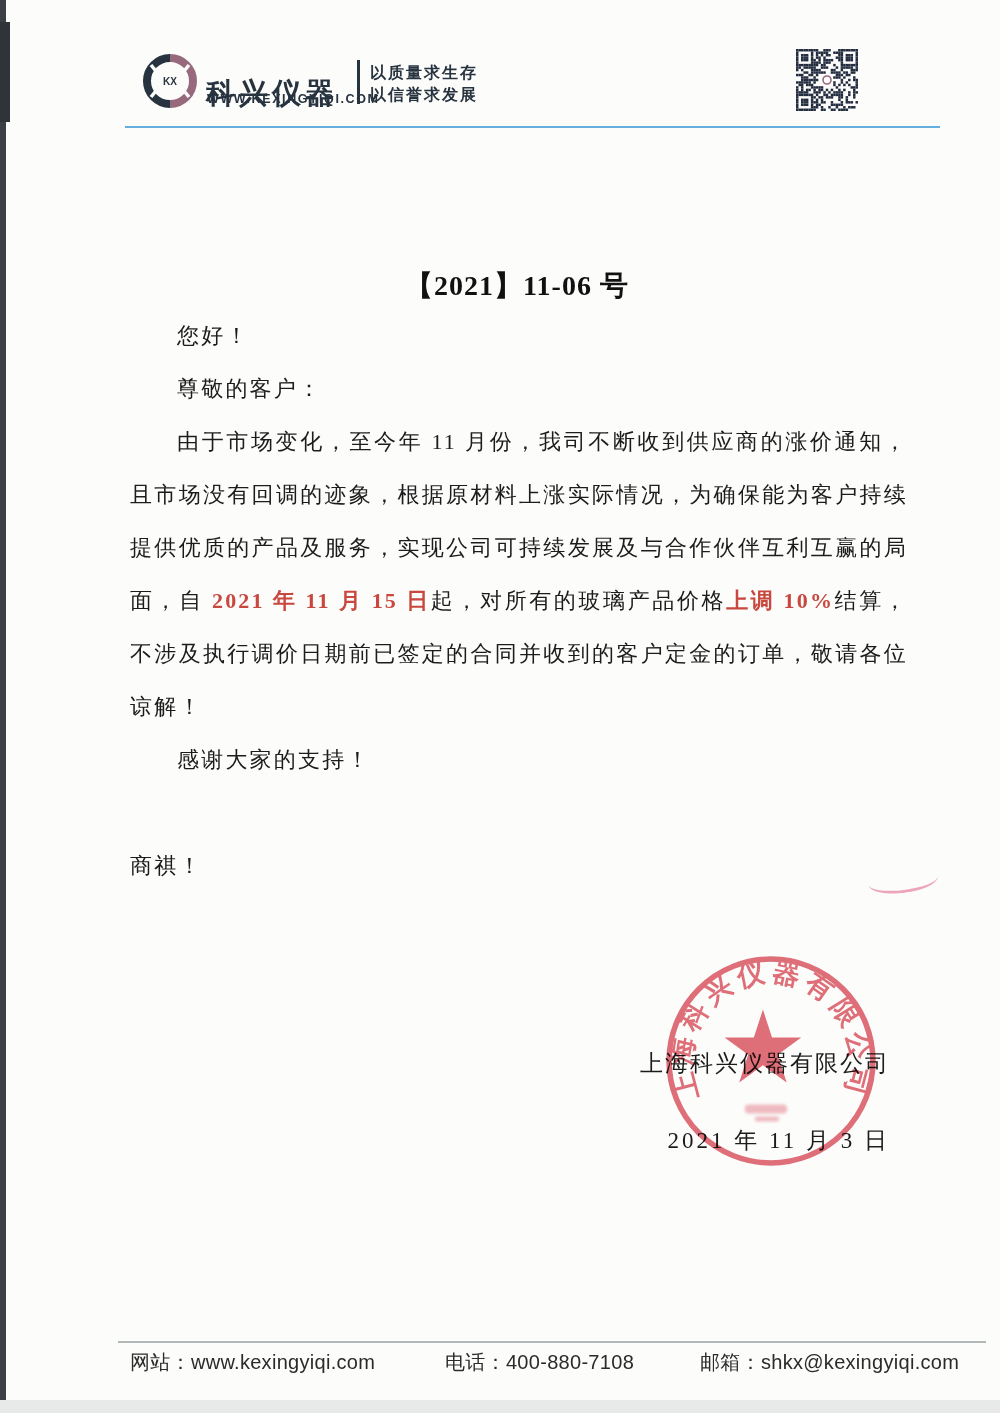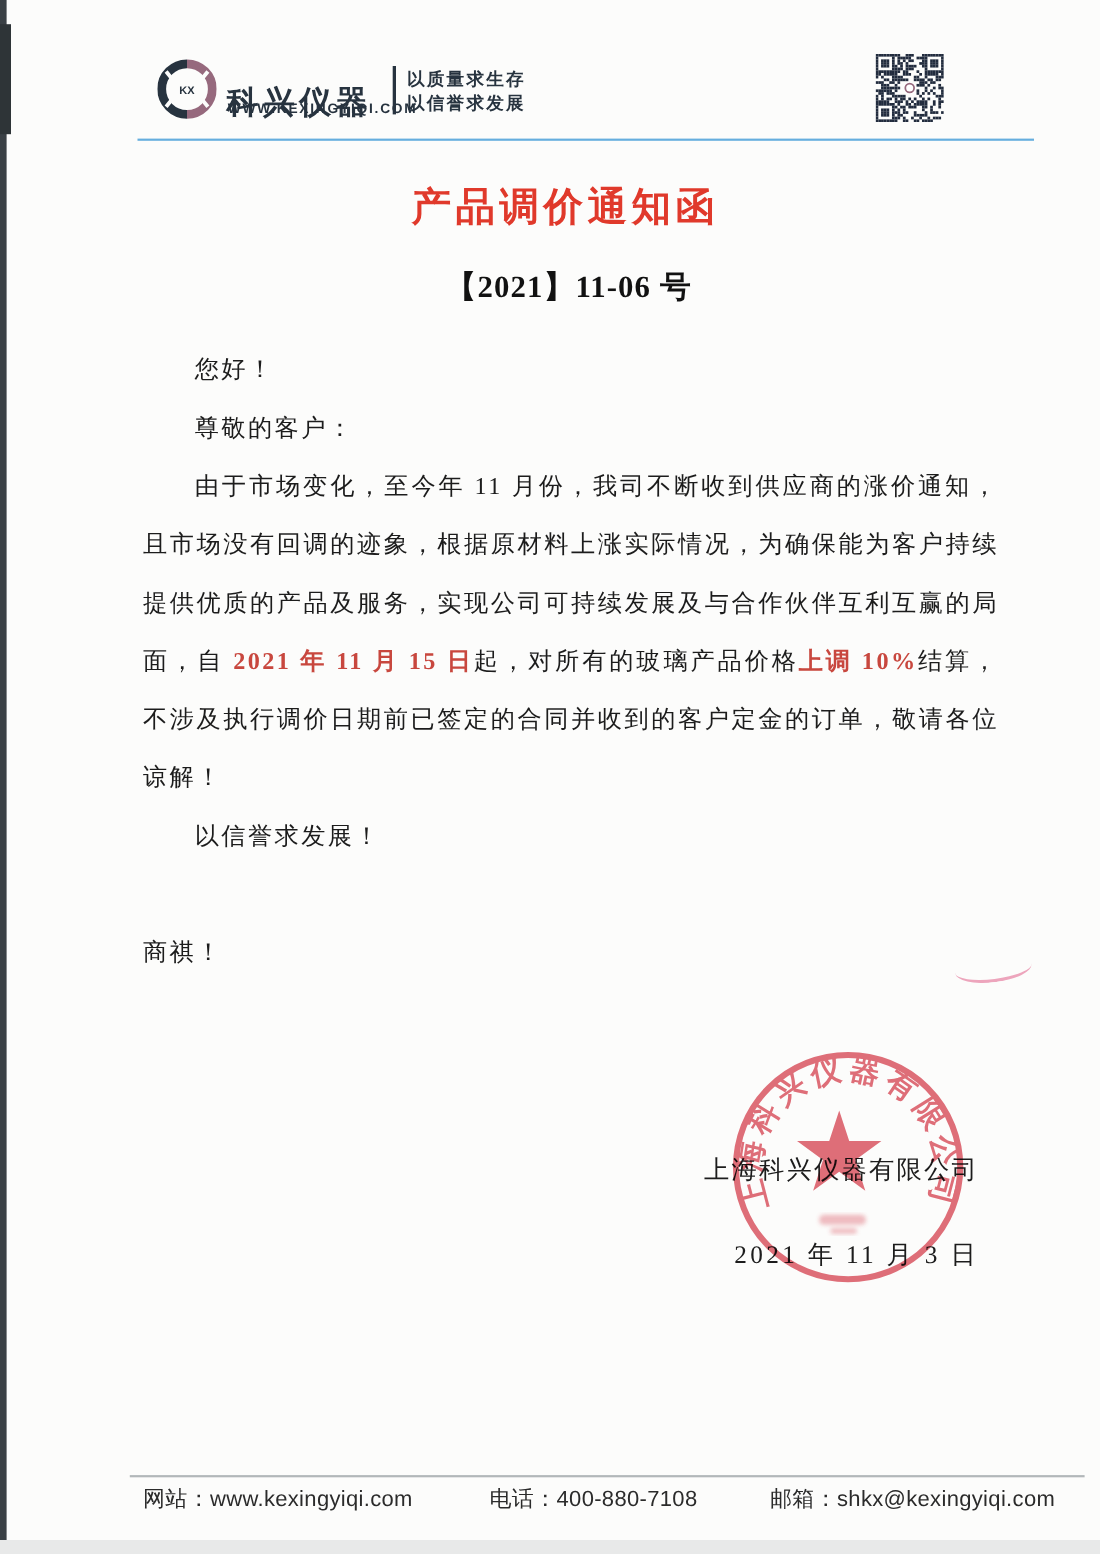--- a/index.html
+++ b/index.html
@@ -32,21 +32,21 @@
     font-weight:bold;font-size:12.5px;letter-spacing:1.6px;color:var(--logo-navy);}
   .header-divider{position:absolute;left:357px;top:60px;width:2.5px;height:44px;background:var(--logo-navy);}
   .slogan{position:absolute;left:370px;top:62px;font-family:Liberation Serif, serif;
     font-weight:bold;font-size:16px;line-height:22px;letter-spacing:2px;color:var(--logo-navy);}
   .header-rule{position:absolute;left:125px;top:126px;width:815px;height:2px;background:var(--header-blue);}
   .qr{position:absolute;left:796px;top:49px;width:62px;height:62px;}
   
   .title{position:absolute;left:0;top:164px;width:1000px;padding-left:28px;box-sizing:border-box;
     text-align:center;font-family:"Liberation Sans",sans-serif;font-weight:900;
     font-size:36px;letter-spacing:4px;color:var(--title-red);}
-  .doc-no{position:absolute;left:0;top:242px;width:1000px;padding-left:34px;box-sizing:border-box;
+  .doc-no{position:absolute;left:0;top:267px;width:1000px;padding-left:34px;box-sizing:border-box;
     text-align:center;font-weight:bold;font-size:28px;letter-spacing:1px;color:#111;}
   
   .body{position:absolute;left:130px;top:309px;width:778px;font-size:22px;
     line-height:53px;letter-spacing:2.2px;text-align:justify;}
   .body .line-indent{padding-left:47px;}
   .body-p{margin:0;text-indent:47px;}
   .red{color:var(--body-red);font-weight:bold;}
   .spacer{height:53px;}
   
   .sig{position:absolute;right:110px;top:1048px;text-align:right;font-size:23px;letter-spacing:2px;}
@@ -420,29 +420,28 @@
         <rect x="37.20" y="59.52" width="2.48" height="2.48" fill="#222c3e"></rect>
         <rect x="42.16" y="59.52" width="2.48" height="2.48" fill="#222c3e"></rect>
         <rect x="44.64" y="59.52" width="2.48" height="2.48" fill="#222c3e"></rect>
         <rect x="47.12" y="59.52" width="2.48" height="2.48" fill="#222c3e"></rect>
         <rect x="49.60" y="59.52" width="2.48" height="2.48" fill="#222c3e"></rect>
         <circle cx="31" cy="31" r="5.5" fill="#fff"></circle>
         <circle cx="31" cy="31" r="4" fill="none" stroke="#96697d" stroke-width="1.6"></circle>
       </svg>
   </div>
 
-  <div class="title">产品调价通知函</div>
   <div class="doc-no">【2021】11-06 号</div>
 
   <div class="body">
     <div class="line-indent">您好！</div>
     <div class="line-indent">尊敬的客户：</div>
     <div id="paragraphs">
         <p class="body-p"><span>由于市场变化，至今年 11 月份，我司不断收到供应商的涨价通知，且市场没有回调的迹象，根据原材料上涨实际情况，为确保能为客户持续提供优质的产品及服务，实现公司可持续发展及与合作伙伴互利互赢的局面，自 </span><span class="red">2021 年 11 月 15 日</span><span>起，对所有的玻璃产品价格</span><span class="red">上调 10%</span><span>结算，不涉及执行调价日期前已签定的合同并收到的客户定金的订单，敬请各位谅解！</span></p>
-        <p class="body-p"><span>以信誉求发展！</span></p>
+        <p class="body-p"><span>感谢大家的支持！</span></p>
       </div>
     <div class="spacer"></div>
     <div>商祺！</div>
   </div>
 
   <div class="sig">
     <div>上海科兴仪器有限公司</div>
     <div class="date">2021 年 11 月 3 日</div>
   </div>
 

